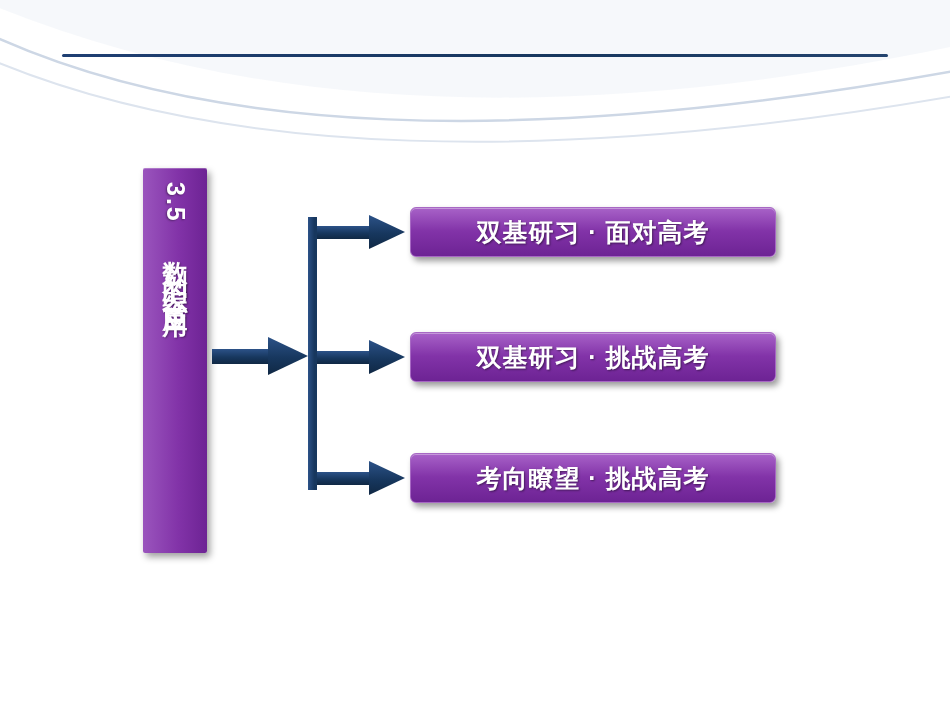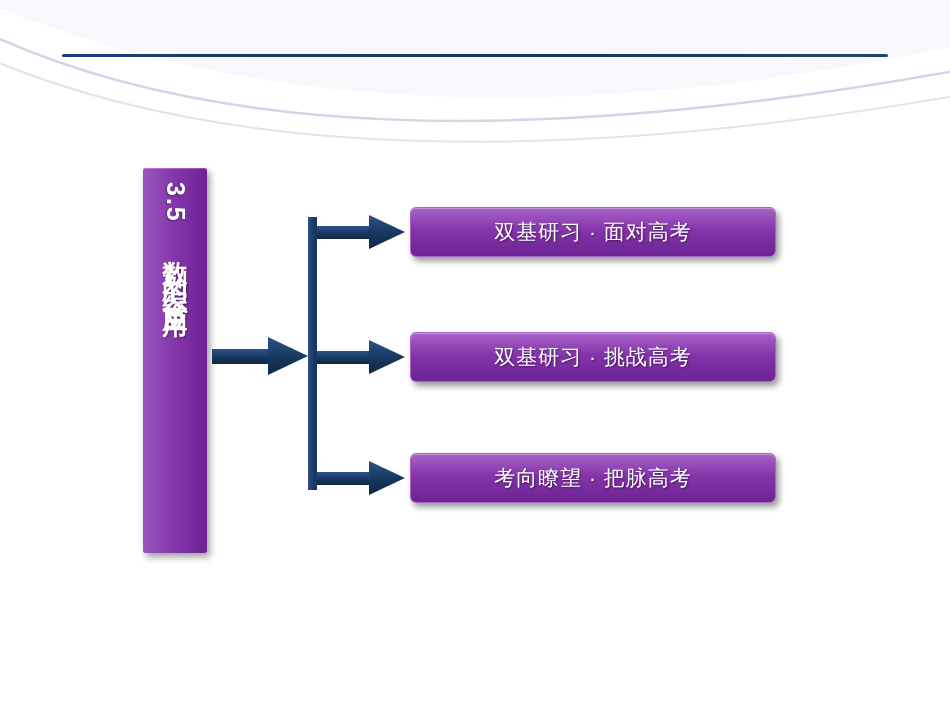--- a/index.html
+++ b/index.html
@@ -41,21 +41,21 @@
     background:linear-gradient(90deg,#2c5288,var(--navy,#17375e) 70%);
   }
   .item-box{
     position:absolute;left:410px;width:366px;height:50px;box-sizing:border-box;
     border:1px solid #a768c4;border-radius:6px;
     background:linear-gradient(180deg,#a862c8 0%,var(--purple,#8233a8) 48%,var(--purple-dark,#6d2394) 100%);
     box-shadow:inset 0 1px 0 rgba(255,255,255,.35), 3px 4px 6px rgba(0,0,0,.4);
     display:flex;align-items:center;justify-content:center;
   }
   .item-label{
-    color:#ffffff;font-weight:normal;font-size:21px;letter-spacing:1px;
+    color:#ffffff;font-weight:bold;font-size:25px;letter-spacing:1px;
     text-shadow:1px 1px 2px rgba(0,0,0,.45);white-space:nowrap;
   }
 </style>
 </head>
 <body>
 
 <div class="slide">
 
   <svg class="swoosh" width="950" height="240" viewBox="0 0 950 240" aria-hidden="true">
     <path d="M-20,0 C240,110 560,130 960,45 L960,-10 L-20,-10 Z" fill="#eef2f7" opacity="0.55"></path>
@@ -84,16 +84,16 @@
   <div class="arrow-bar" style="left:317px;top:472px;width:52px;height:13px;"></div>
   <div class="arrow-head" style="left:369px;top:461px;width:36px;height:34px;"></div>
 
   <div class="item-box" style="top:207px;">
     <span class="item-label">双基研习 · 面对高考</span>
   </div>
   <div class="item-box" style="top:332px;">
     <span class="item-label">双基研习 · 挑战高考</span>
   </div>
   <div class="item-box" style="top:453px;">
-    <span class="item-label">考向瞭望 · 把脉高考</span>
+    <span class="item-label">考向瞭望 · 挑战高考</span>
   </div>
 
 </div>
 
 </body></html>

